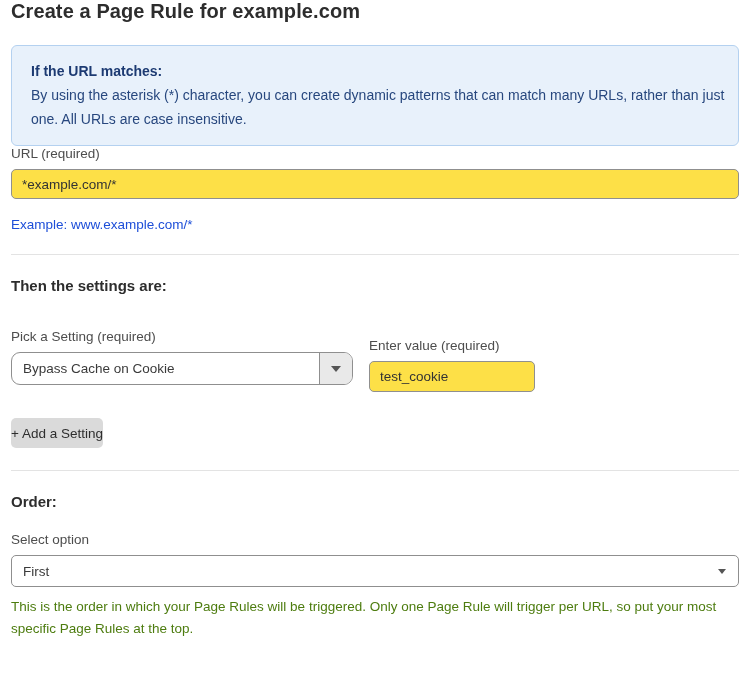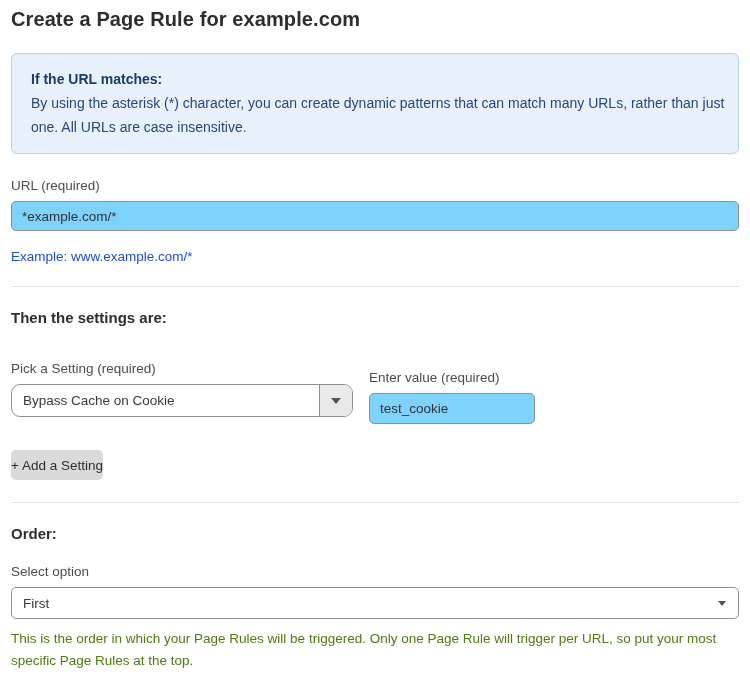--- a/index.html
+++ b/index.html
@@ -8,31 +8,30 @@
     font-family: "Liberation Sans", "DejaVu Sans", sans-serif;
     color: #333333;
     width: 750px;
   }
   .container { width: 750px; padding: 0 11px; }
 
   .page-title {
     font-size: 20px;
     font-weight: bold;
     color: #2d2d2d;
-    padding-top: 8px;
+    padding-top: 0;
     margin-bottom: 22px;
     letter-spacing: 0.1px;
   }
 
   .info-box {
     background: #e8f1fb;
     border: 1px solid #b4d1f0;
     border-radius: 6px;
     padding: 13px 10px 14px 19px;
-    margin-bottom: 24px;
     font-size: 14px;
     line-height: 1.72;
     color: #27477e;
   }
   .info-box .info-heading {
     font-weight: bold;
     color: #1c3a72;
   }
   .info-box a.info-link {
     color: #2d6cc9;
@@ -49,21 +48,21 @@
   .text-input {
     display: block;
     width: 100%;
     height: 30px;
     border: 1px solid #8f8f8f;
     border-radius: 5px;
     padding: 0 10px;
     font-size: 13.5px;
     font-family: "Liberation Sans", "DejaVu Sans", sans-serif;
     color: #333333;
-    background: #7dd3fc;
+    background: #fde047;
     outline: none;
   }
 
   .helper-text {
     font-size: 13.5px;
     color: #1d4ed8;
     margin-top: 18px;
   }
 
   .divider {

